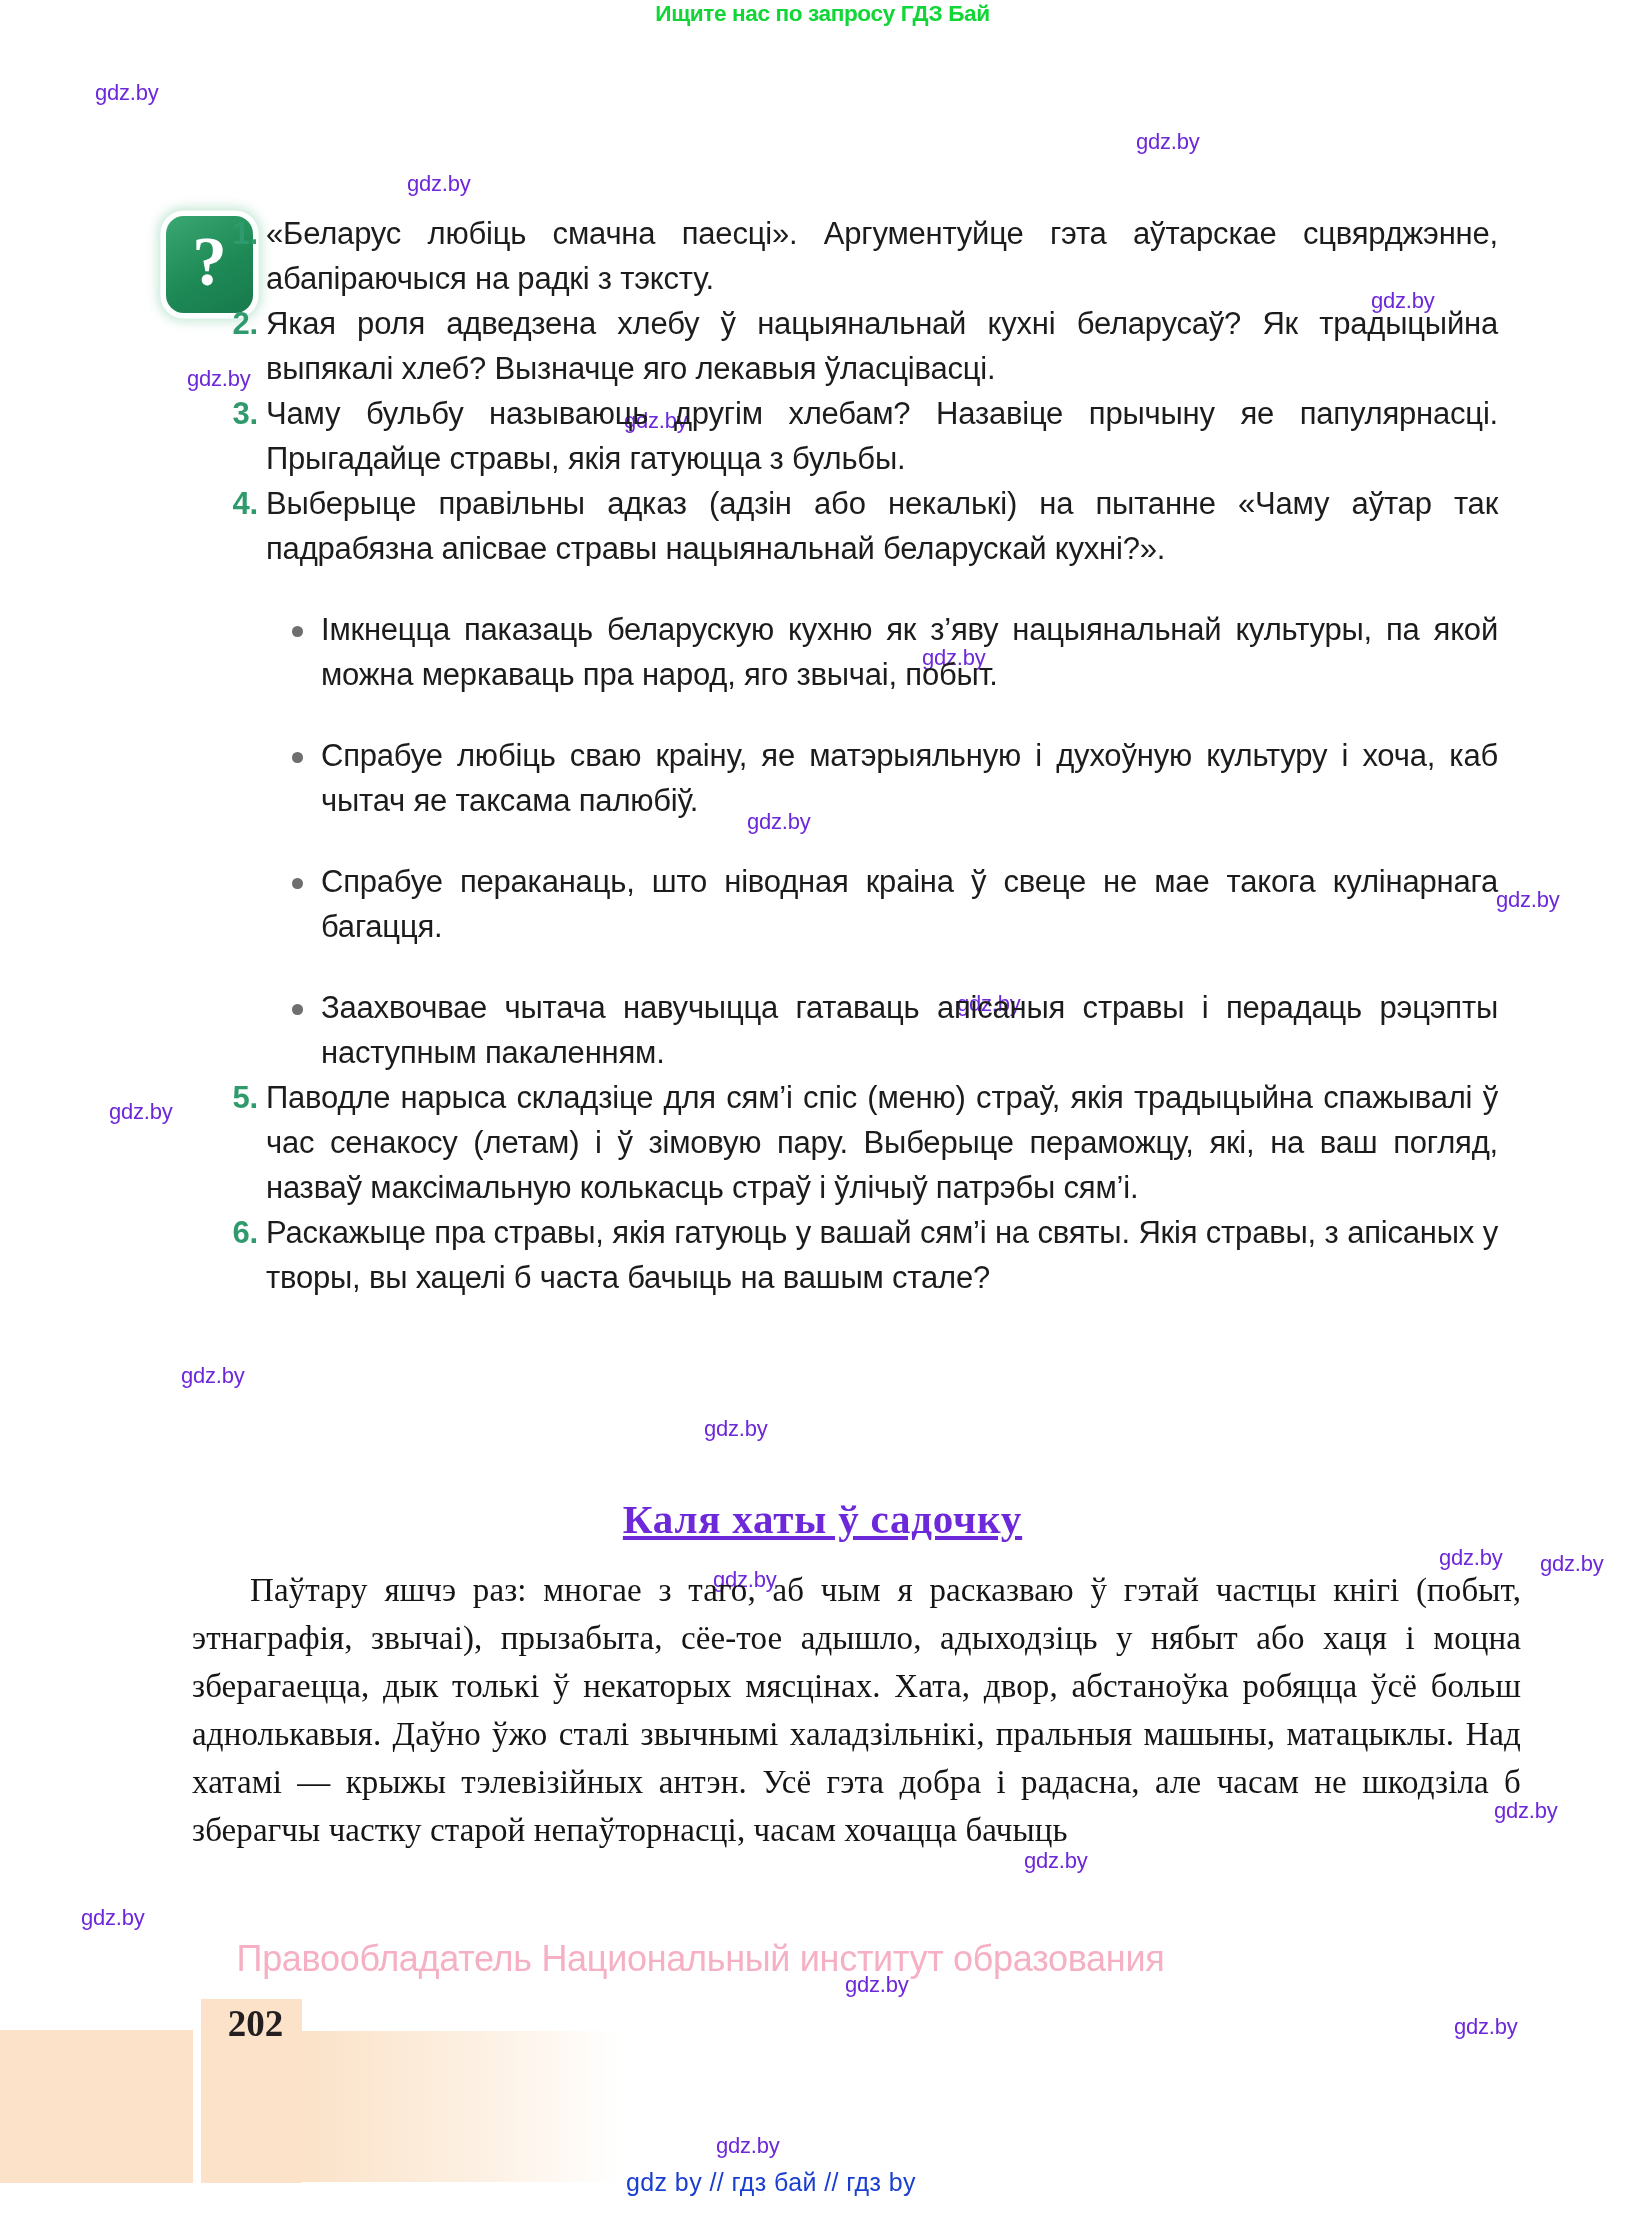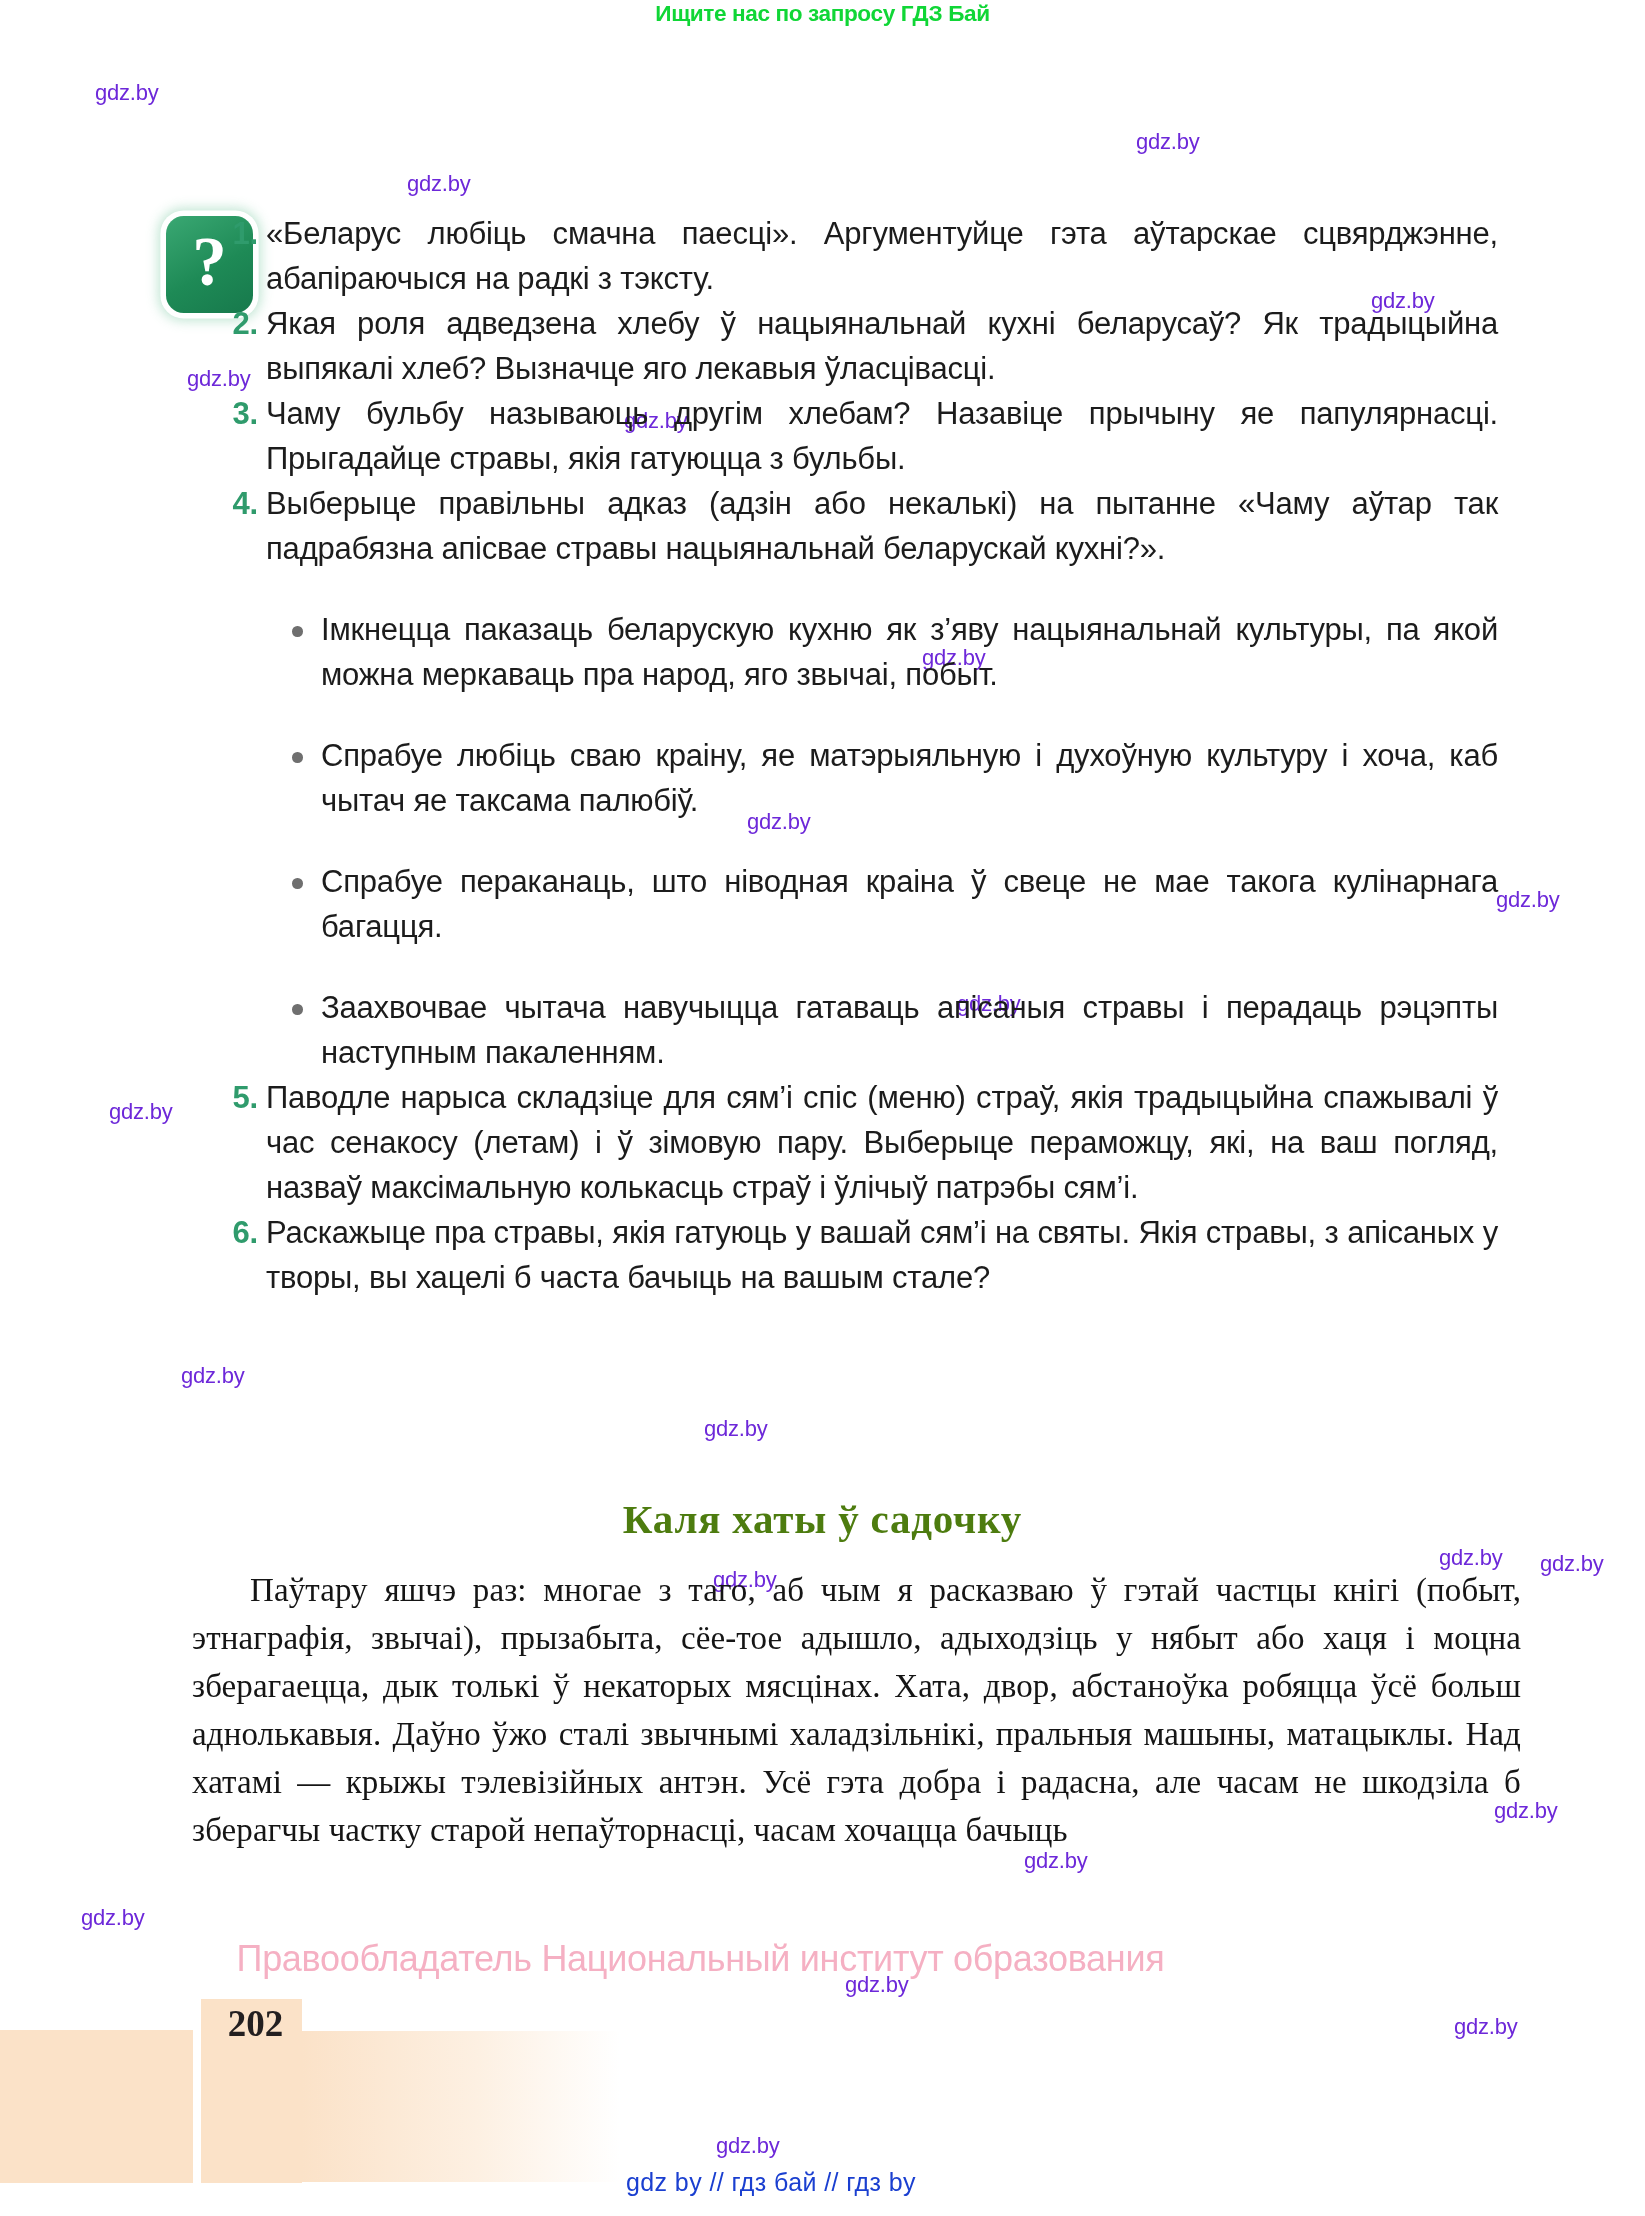--- a/index.html
+++ b/index.html
@@ -132,22 +132,23 @@
   
   #article-heading {
     position: absolute;
     left: 0;
     top: 1495px;
     width: 1645px;
     text-align: center;
     font-family: "Liberation Serif", serif;
     font-size: 41px;
     font-weight: bold;
-    color: #4d7c0f;
+    color: #6d28d9;
     letter-spacing: 0.8px;
+    text-decoration: underline;
   }
 
   #article-body {
     position: absolute;
     left: 192px;
     top: 1566px;
     width: 1329px;
     font-family: "Liberation Serif", serif;
     font-size: 33px;
     line-height: 48px;

